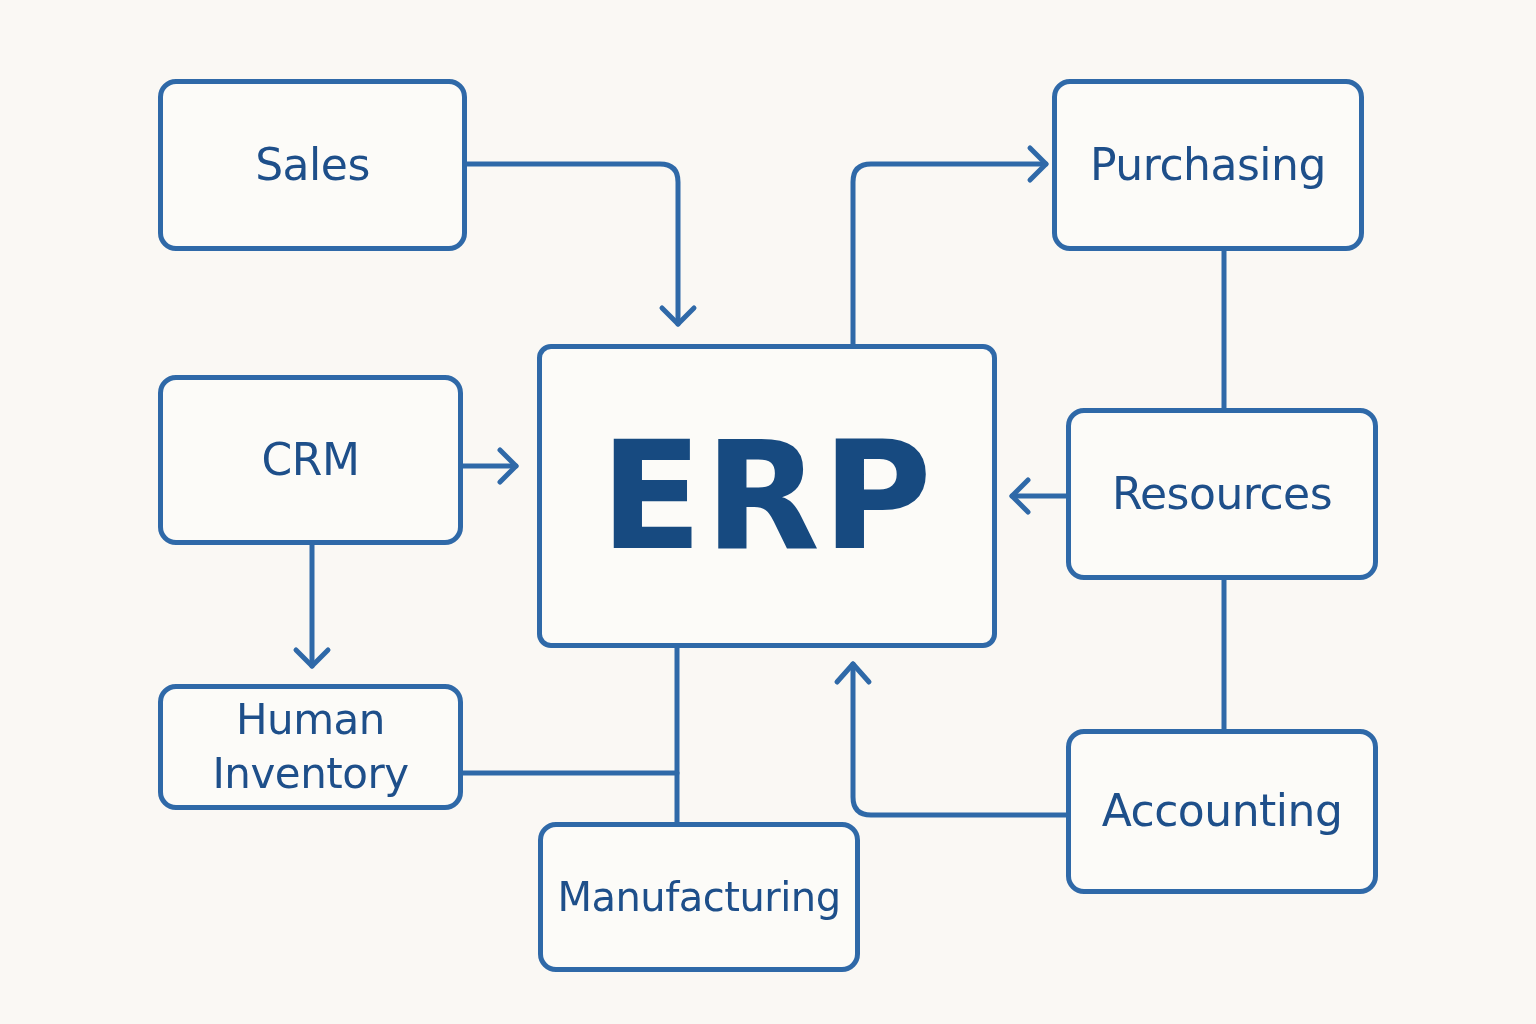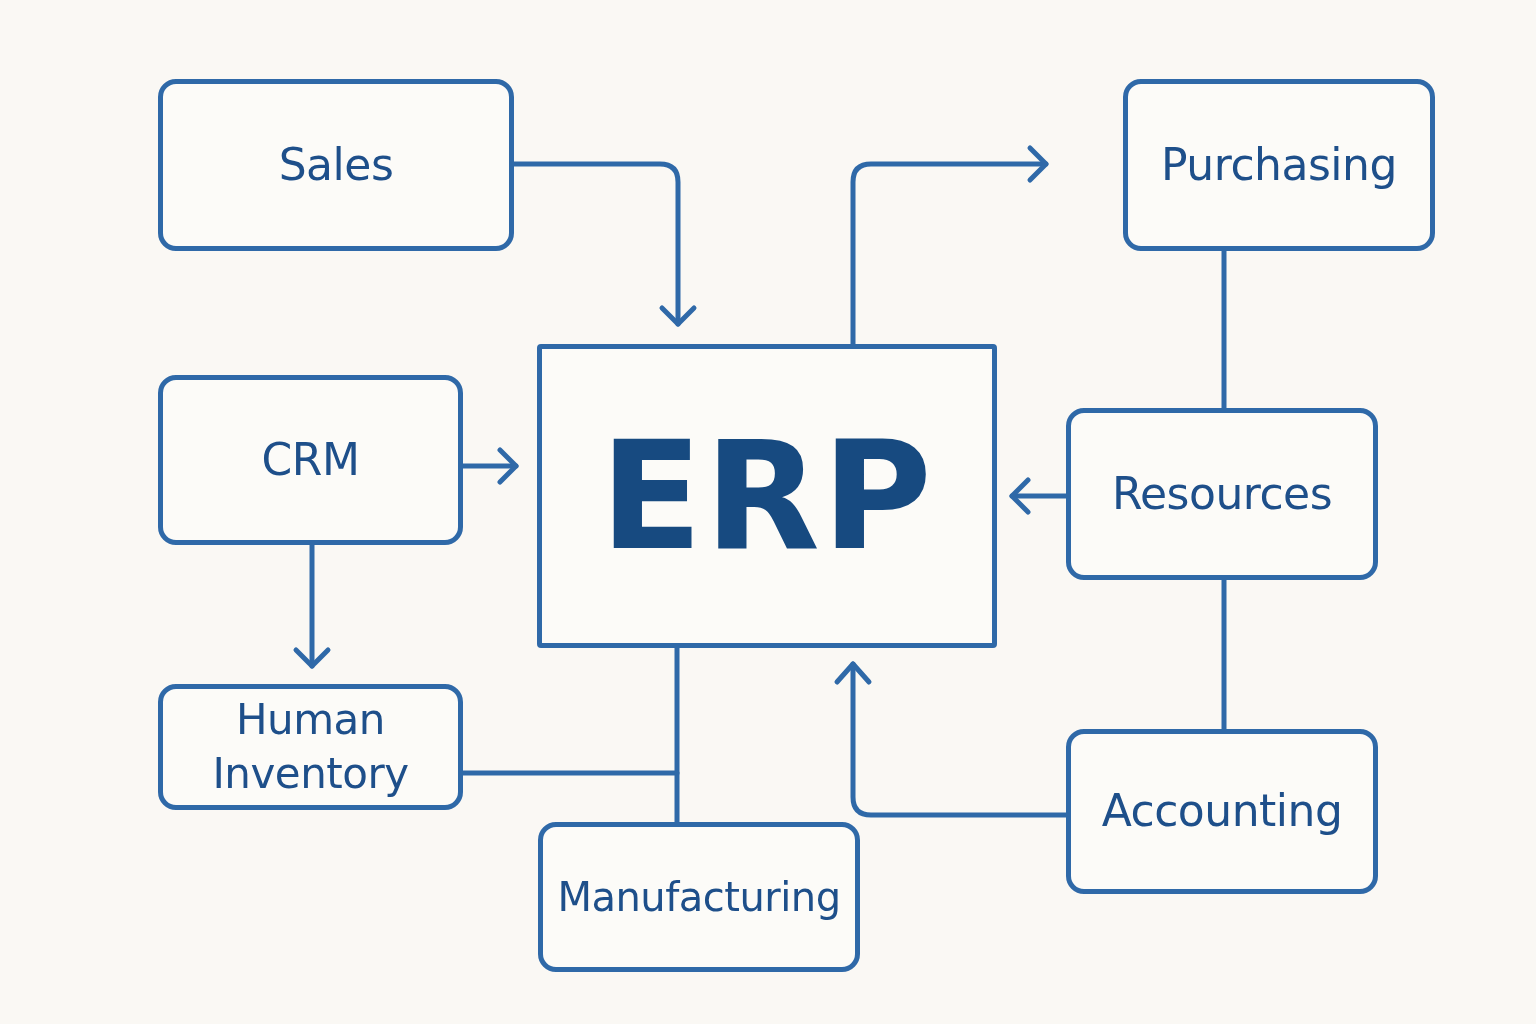--- a/index.html
+++ b/index.html
@@ -30,21 +30,21 @@
       align-items: center;
       justify-content: center;
       text-align: center;
       color: #1e4f8a;
       font-family: "DejaVu Sans", sans-serif;
       font-size: 44px;
       line-height: 1.2;
       letter-spacing: -0.5px;
     }
     .node.erp {
-      border-radius: 4px;
+      border-radius: 14px;
       font-size: 150px;
       font-weight: bold;
       color: #174a80;
       letter-spacing: 2px;
     }
     .node.hr { font-size: 42px; line-height: 54px; }
     .node.mfg { font-size: 40px; margin-left: 22px; }
     .edge {
       fill: none;
       stroke: #2f69a8;
@@ -84,40 +84,40 @@
 
     <path class="edge" d="M 677 646 L 677 825"></path>
 
     <path class="edge" d="M 461 773 L 677 773"></path>
   </svg>
 
   <div class="node erp" style="left:537px; top:344px; width:460px; height:304px;">
     <span>ERP</span>
   </div>
 
-  <div class="node" style="left:158px; top:79px; width:356px; height:172px;text-align:center;">
+  <div class="node" style="left:158px; top:79px; width:309px; height:172px;text-align:center;">
     <span>Sales</span>
   </div>
 
   <div class="node" style="left:158px; top:375px; width:305px; height:170px;">
     <span>CRM</span>
   </div>
 
   <div class="node hr" style="left:158px; top:684px; width:305px; height:126px;">
     <span>
       <span>Human</span><br>
       <span>Inventory</span>
     </span>
   </div>
 
   <div class="node mfg" style="left:516px; top:822px; width:322px; height:150px;">
     <span>Manufacturing</span>
   </div>
 
-  <div class="node" style="left:1123px; top:79px; width:312px; height:172px;">
+  <div class="node" style="left:1052px; top:79px; width:312px; height:172px;">
     <span>Purchasing</span>
   </div>
 
   <div class="node" style="left:1066px; top:408px; width:312px; height:172px;">
     <span>Resources</span>
   </div>
 
   <div class="node" style="left:1066px; top:729px; width:312px; height:165px;">
     <span>Accounting</span>
   </div>

